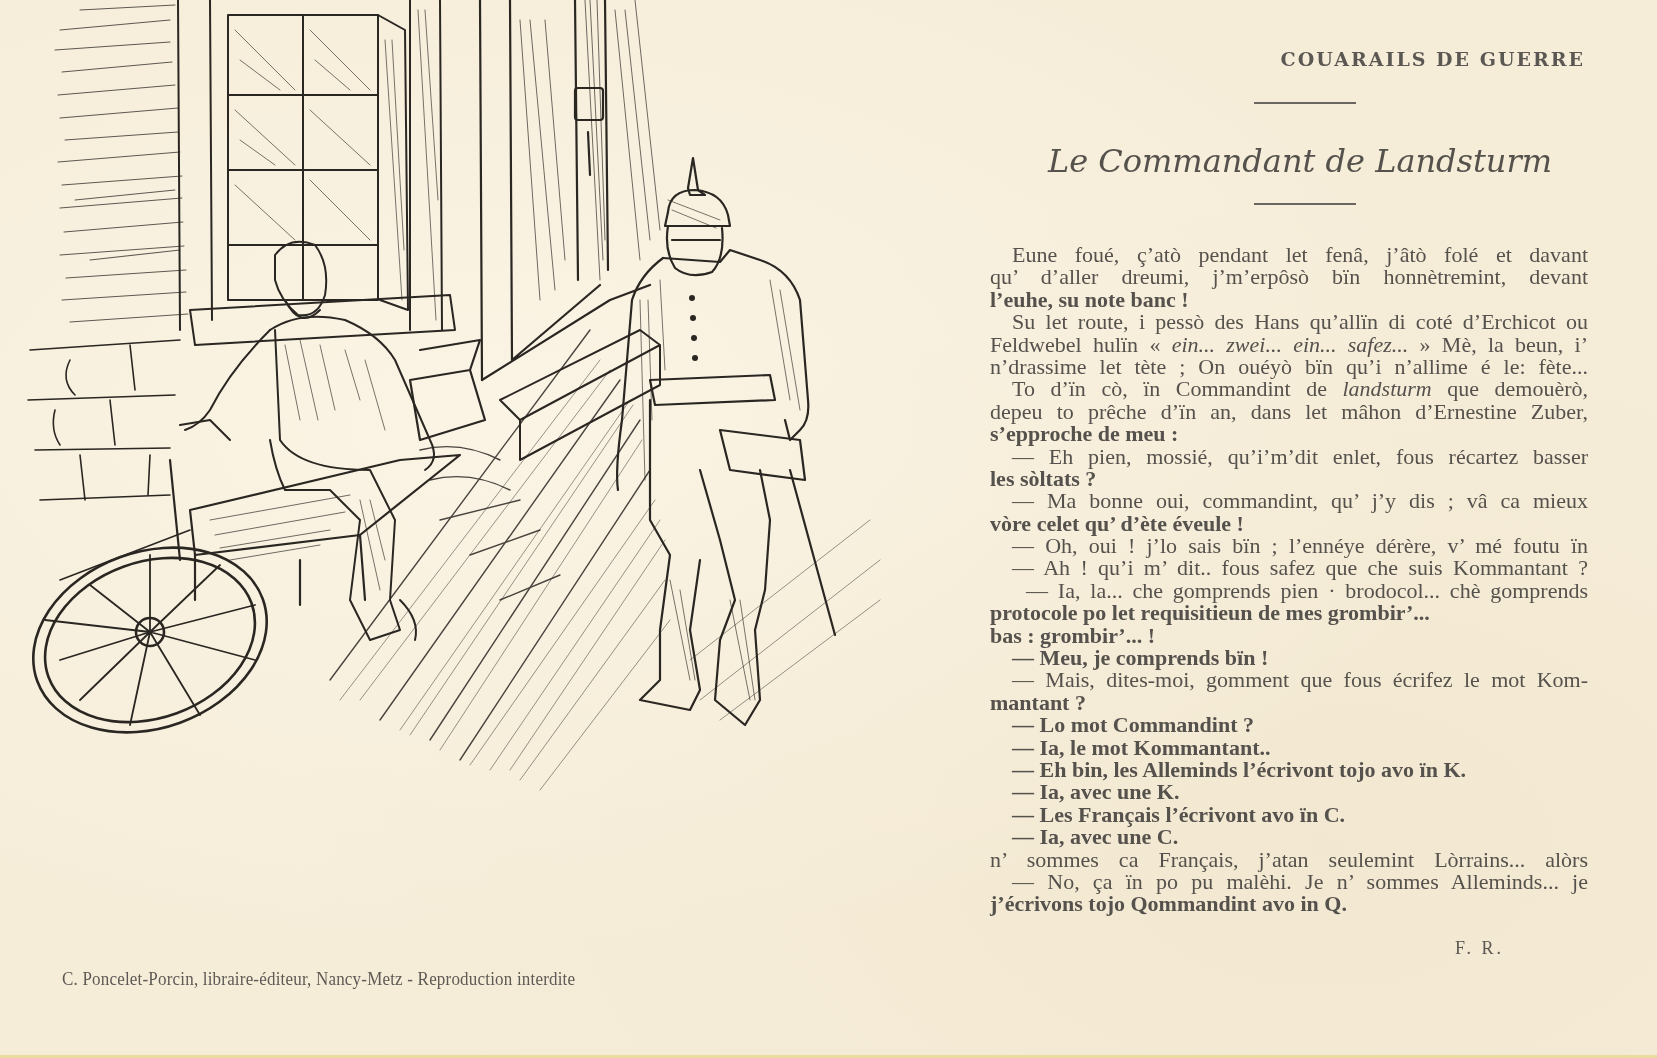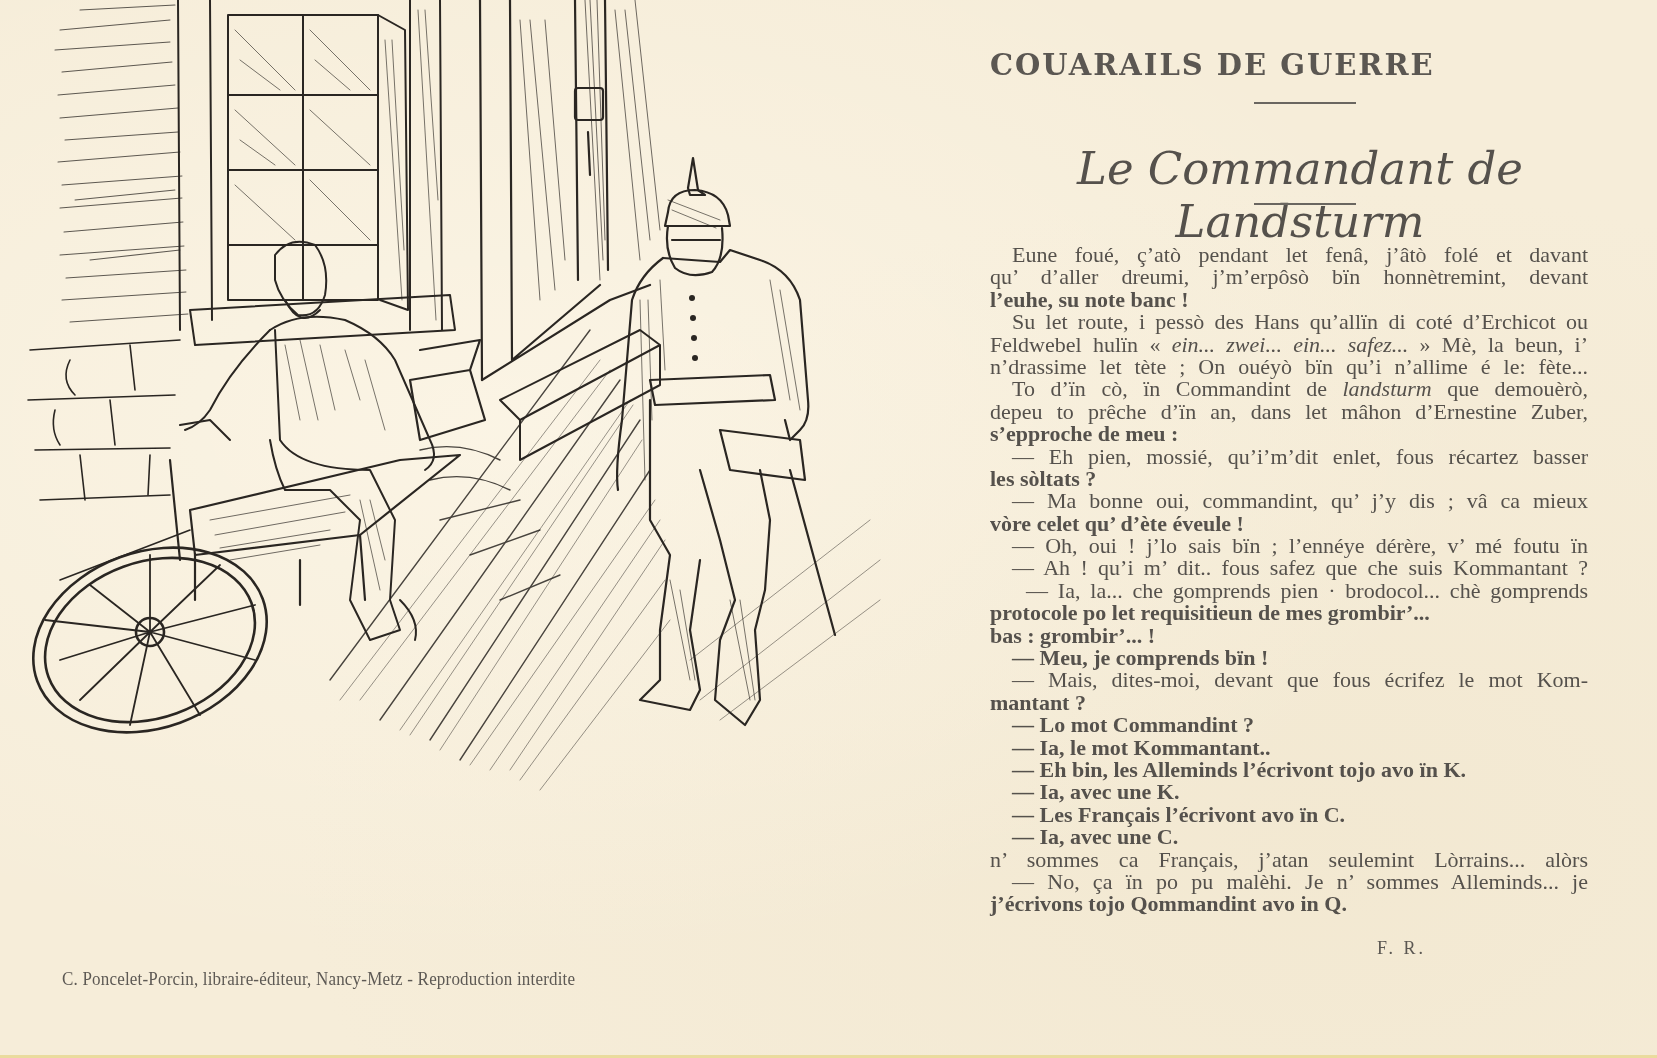--- a/index.html
+++ b/index.html
@@ -23,54 +23,54 @@
     }
     
     .illustration {
       position: absolute; left: 0; top: 0; width: 890px; height: 800px;
     }
     .illustration svg { width: 100%; height: 100%; display: block; }
 
     
     .series-title {
       position: absolute; left: 990px; width: 595px; top: 48px;
-      text-align: left;
+      text-align: right;
       font-family: "DejaVu Serif", "Liberation Serif", serif;
-      font-weight: bold; font-size: 29px; letter-spacing: 2px;
+      font-weight: bold; font-size: 19px; letter-spacing: 2px;
       color: #5b5752;
     }
     .rule {
       position: absolute; height: 2px; background: #6a6660;
     }
     .rule-1 { left: 1254px; width: 102px; top: 102px; }
     .rule-2 { left: 1254px; width: 102px; top: 203px; }
     .story-title {
       position: absolute; left: 990px; width: 620px; top: 142px;
       text-align: center;
       font-family: "DejaVu Serif", "Liberation Serif", serif;
-      font-style: italic; font-size: 45px;
+      font-style: italic; font-size: 32px;
       color: #55514c;
     }
     .body-text {
       position: absolute; left: 990px; top: 244px; width: 598px;
       font-family: "Liberation Serif", "DejaVu Serif", serif;
       font-size: 22px; line-height: 22.4px;
       color: #55514c;
     }
     .line {
       display: block; white-space: nowrap;
       text-align: justify; text-align-last: justify;
       height: 22.4px;
     }
     .line.last { text-align-last: left; font-weight: bold; }
     .line.indent { padding-left: 22px; }
     .line.indent2 { padding-left: 36px; }
     .line em { font-style: italic; }
     .signature {
-      position: absolute; left: 1377px; top: 938px;
+      position: absolute; left: 1455px; top: 938px;
       font-family: "Liberation Serif", serif; font-size: 18px;
       letter-spacing: 3px; color: #5b5752;
     }
     .publisher {
       position: absolute; left: 62px; top: 969px;
       font-family: "Liberation Serif", serif; font-size: 18.5px;
       color: #5d5954; letter-spacing: 0.2px;
       transform: scaleX(0.92); transform-origin: left top;
     }
   </style>
@@ -206,21 +206,21 @@
       <span class="line indent">— Eh pien, mossié, qu’i’m’dit enlet, fous récartez basser</span>
       <span class="line last">les sòltats ?</span>
       <span class="line indent">— Ma bonne oui, commandint, qu’ j’y dis ; vâ ca mieux</span>
       <span class="line last">vòre celet qu’ d’ète éveule !</span>
       <span class="line indent">— Oh, oui ! j’lo sais bïn ; l’ennéye dérère, v’ mé foutu ïn</span>
       <span class="line indent">— Ah ! qu’i m’ dit.. fous safez que che suis Kommantant ?</span>
       <span class="line indent2">— Ia, la... che gomprends pien · brodocol... chè gomprends</span>
       <span class="line last">protocole po let requisitieun de mes grombir’...</span>
       <span class="line last">bas : grombir’... !</span>
       <span class="line indent last">— Meu, je comprends bïn !</span>
-      <span class="line indent">— Mais, dites-moi, devant que fous écrifez le mot Kom-</span>
+      <span class="line indent">— Mais, dites-moi, gomment que fous écrifez le mot Kom-</span>
       <span class="line last">mantant ?</span>
       <span class="line indent last">— Lo mot Commandint ?</span>
       <span class="line indent last">— Ia, le mot Kommantant..</span>
       <span class="line indent last">— Eh bin, les Alleminds l’écrivont tojo avo ïn K.</span>
       <span class="line indent last">— Ia, avec une K.</span>
       <span class="line indent last">— Les Français l’écrivont avo ïn C.</span>
       <span class="line indent last">— Ia, avec une C.</span>
       <span class="line">n’ sommes ca Français, j’atan seulemint Lòrrains... alòrs</span>
       <span class="line indent">— No, ça ïn po pu malèhi. Je n’ sommes Alleminds... je</span>
       <span class="line last">j’écrivons tojo Qommandint avo in Q.</span>

